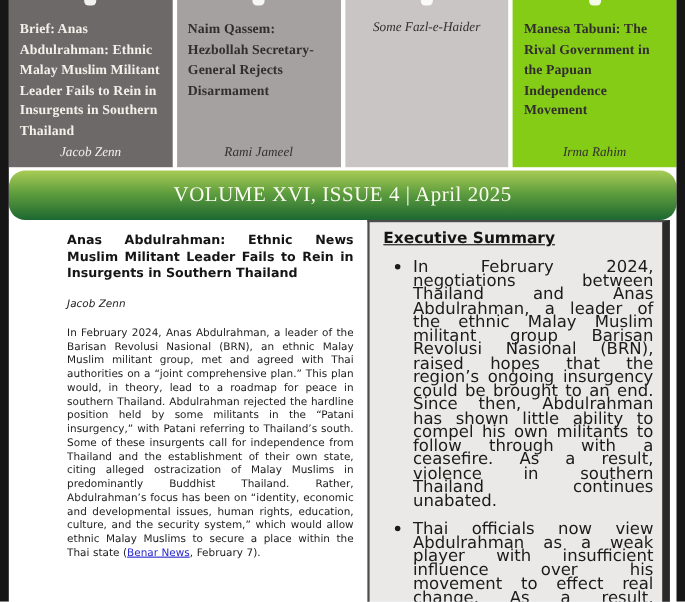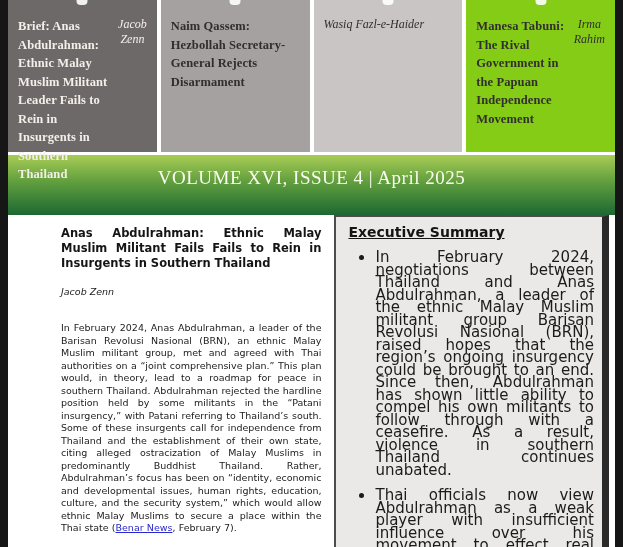--- a/index.html
+++ b/index.html
@@ -11,46 +11,46 @@
   .page-edge{position:absolute;top:0;bottom:0;width:8px;background:#161616;z-index:5;}
   .page-edge.left{left:0;}
   .page-edge.right{right:0;}
   .inner{margin:0 8px;position:relative;}
 
   
   .masthead{display:flex;gap:4px;height:152px;background:#ffffff;}
   .mast-col{
     flex:1;position:relative;box-sizing:border-box;
     padding:17px 10px 4px 10px;
-    display:flex;flex-direction:row;justify-content:space-between;
+    display:flex;flex-direction:column;justify-content:space-between;
     font-family:"Liberation Serif","DejaVu Serif",serif;
   }
   .mast-title{font-size:12.5px;line-height:1.48;font-weight:600;letter-spacing:.1px;}
   .mast-author{font-style:italic;font-size:12px;text-align:center;padding-bottom:2px;}
   .crop-mark{position:absolute;top:0;left:50%;transform:translateX(-50%);
     width:11px;height:5px;background:rgba(255,255,255,.9);border-radius:0 0 4px 4px;}
 
   
   .banner{
-    margin-top:3px;height:60px;line-height:45px;text-align:center;
+    margin-top:3px;height:45px;line-height:45px;text-align:center;
     background:linear-gradient(to bottom,var(--ban-top) 0%,var(--ban-mid) 45%,var(--ban-bot) 100%);
     color:#fbfbf1;font-family:"Liberation Serif","DejaVu Serif",serif;
-    font-size:19px;letter-spacing:.5px;
+    font-size:19px;letter-spacing:.5px;border-radius:15px;
   }
 
   
   .content{display:flex;gap:13px;margin:0 6px 0 53px;align-items:flex-start;}
   .article{width:261px;box-sizing:border-box;padding-top:11px;color:#1b1b1b;}
   .article h1{
     margin:0;font-size:11.5px;line-height:15px;font-weight:bold;
     text-align:justify;color:#151515;
   }
   .article .byline{margin-top:15px;font-style:italic;font-size:9.5px;}
   .article .body{
-    margin-top:25px;font-size:9.5px;line-height:12.5px;text-align:justify;
+    margin-top:15px;font-size:9.5px;line-height:12.5px;text-align:justify;
     word-spacing:.2px;
   }
   .article .body a{color:var(--link);text-decoration:underline;cursor:pointer;}
 
   .summary-box{
     width:275px;box-sizing:border-box;height:362px;
     background:#eae9e8;
     border:2px solid #4c4c4c;border-right:7px solid #2a2a2a;border-bottom:3px solid #383838;
     padding:7px 8px 8px 12px;color:#1b1b1b;
   }
@@ -75,38 +75,39 @@
 
   <div class="masthead">
     <div class="mast-col" style="background: rgb(110, 105, 105); color: rgb(243, 239, 233);">
       <span class="crop-mark"></span>
       <div class="mast-title">Brief: Anas Abdulrahman: Ethnic Malay Muslim Militant Leader Fails to Rein in Insurgents in Southern Thailand</div>
       <div class="mast-author">Jacob Zenn</div>
     </div>
     <div class="mast-col" style="background: rgb(165, 161, 161); color: rgb(51, 46, 46); gap: 39px;">
       <span class="crop-mark"></span>
       <div class="mast-title">Naim Qassem: Hezbollah Secretary-General Rejects Disarmament</div>
+      <div class="mast-author">Rami Jameel</div>
     </div>
     <div class="mast-col" style="background: rgb(200, 197, 196); color: rgb(51, 46, 46);">
       <span class="crop-mark"></span>
-      <div class="mast-author">Wasiq Fazl-e-Haider</div>
+      <div class="mast-author">Some Fazl-e-Haider</div>
     </div>
     <div class="mast-col" style="background: #84cc16; color: rgb(51, 46, 46);">
       <span class="crop-mark"></span>
       <div class="mast-title">Manesa Tabuni: The Rival Government in the Papuan Independence Movement</div>
       <div class="mast-author">Irma Rahim</div>
     </div>
   </div>
 
   <div class="banner">VOLUME XVI, ISSUE 4 | April 2025</div>
 
   <div class="content">
 
     <div class="article">
-      <h1>Anas Abdulrahman: Ethnic Malay Muslim Militant Fails Fails to Rein in Insurgents in Southern Thailand</h1>
+      <h1>Anas Abdulrahman: Ethnic News Muslim Militant Leader Fails to Rein in Insurgents in Southern Thailand</h1>
       <div class="byline">Jacob Zenn</div>
       <div class="body"><span>In February 2024, Anas Abdulrahman, a leader of the Barisan Revolusi Nasional (BRN), an ethnic Malay Muslim militant group, met and agreed with Thai authorities on a “joint comprehensive plan.” This plan would, in theory, lead to a roadmap for peace in southern Thailand. Abdulrahman rejected the hardline position held by some militants in the “Patani insurgency,” with Patani referring to Thailand’s south. Some of these insurgents call for independence from Thailand and the establishment of their own state, citing alleged ostracization of Malay Muslims in predominantly Buddhist Thailand. Rather, Abdulrahman’s focus has been on “identity, economic and developmental issues, human rights, education, culture, and the security system,” which would allow ethnic Malay Muslims to secure a place within the Thai state (</span><a>Benar News</a><span>, February 7).</span></div>
     </div>
 
     <div class="summary-box">
       <h2>Executive Summary</h2>
       <ul>
         <li>In February 2024, negotiations between Thailand and Anas Abdulrahman, a leader of the ethnic Malay Muslim militant group Barisan Revolusi Nasional (BRN), raised hopes that the region’s ongoing insurgency could be brought to an end. Since then, Abdulrahman has shown little ability to compel his own militants to follow through with a ceasefire. As a result, violence in southern Thailand continues unabated.</li>
         <li>Thai officials now view Abdulrahman as a weak player with insufficient influence over his movement to effect real change. As a result, Bangkok has turned increasingly toward working with Malaysian negotiators. This appears unlikely to work, as the latter have even less influence over</li>
       </ul>

